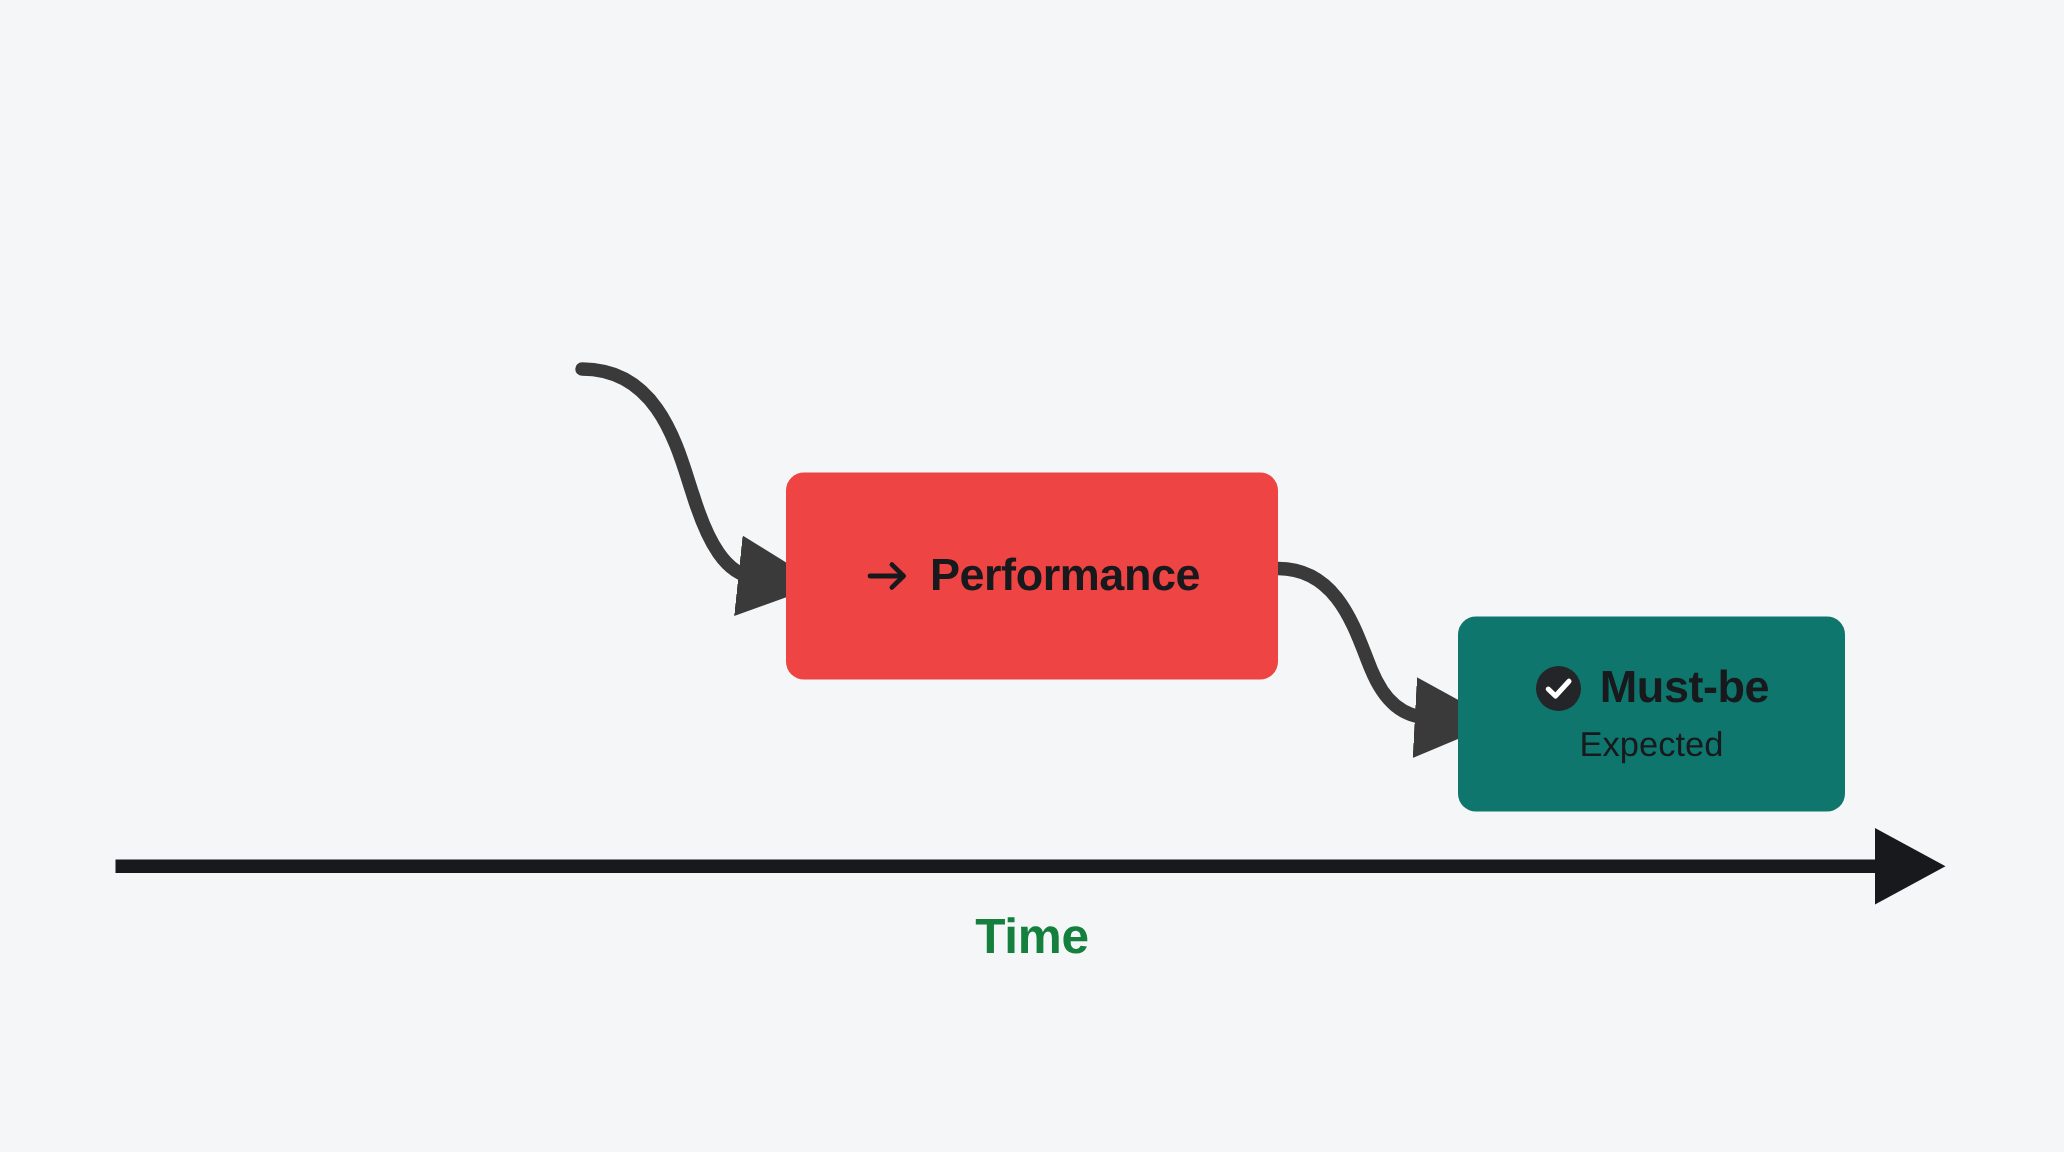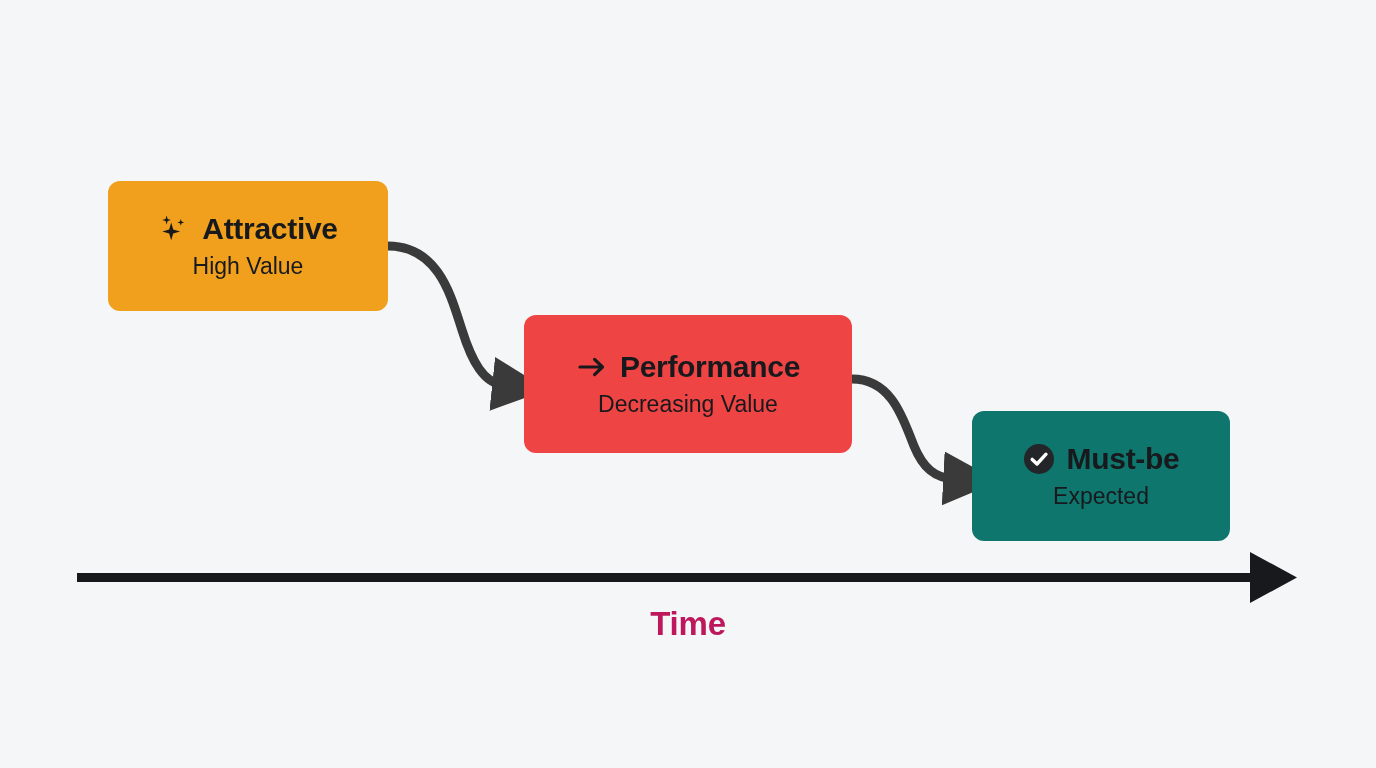--- a/index.html
+++ b/index.html
@@ -86,21 +86,21 @@
     height: 768px;
   }
   #time-label {
     position: absolute;
     left: 0;
     top: 605px;
     width: 1376px;
     text-align: center;
     font-size: 33px;
     font-weight: bold;
-    color: #be185d;
+    color: #15803d;
     letter-spacing: -0.2px;
   }
   #time-label-inner {
     display: inline-block;
     transform: translateX(0px);
   }
 </style>
 </head>
 <body>
 
@@ -111,45 +111,31 @@
       <marker id="arrowhead-curve" markerWidth="7" markerHeight="7" refX="1.2" refY="3" orient="auto" markerUnits="strokeWidth">
         <path d="M0,0 L6.2,3 L0,6 Z" fill="#3a3a3a"></path>
       </marker>
     </defs>
 
     <path d="M 388,246 C 440,246 452,300 462,330 C 472,362 484,383 503,385" fill="none" stroke="#3a3a3a" stroke-width="9" stroke-linecap="round" marker-end="url(#arrowhead-curve)"></path>
 
     <path d="M 852,379 C 893,379 904,422 914,446 C 923,468 935,478 954,479" fill="none" stroke="#3a3a3a" stroke-width="9" stroke-linecap="round" marker-end="url(#arrowhead-curve)"></path>
   </svg>
 
-  <div class="card" id="card-attractive">
-    <div class="card-title-row">
-      <span class="card-icon">
-        <svg width="32" height="32" viewBox="0 0 32 32" xmlns="http://www.w3.org/2000/svg">
-          <path d="M13.2 9.5 L15.2 16.4 L22.1 18.4 L15.2 20.4 L13.2 27.3 L11.2 20.4 L4.3 18.4 L11.2 16.4 Z" fill="#17191c"></path>
-          <path d="M8.6 2.6 L9.6 6.0 L13.0 7.0 L9.6 8.0 L8.6 11.4 L7.6 8.0 L4.2 7.0 L7.6 6.0 Z" fill="#17191c"></path>
-          <path d="M22.8 6.0 L23.6 8.6 L26.2 9.4 L23.6 10.2 L22.8 12.8 L22.0 10.2 L19.4 9.4 L22.0 8.6 Z" fill="#17191c"></path>
-        </svg>
-      </span>
-      <span class="card-title">Attractive</span>
-    </div>
-    <div class="card-sub">High Value</div>
-  </div>
 
   <div class="card" id="card-performance">
     <div class="card-title-row">
       <span class="card-icon">
         <svg width="32" height="32" viewBox="0 0 32 32" xmlns="http://www.w3.org/2000/svg">
           <path d="M4 16 H26" stroke="#17191c" stroke-width="3.2" stroke-linecap="round" fill="none"></path>
           <path d="M18.6 8.4 L26.4 16 L18.6 23.6" stroke="#17191c" stroke-width="3.2" stroke-linecap="round" stroke-linejoin="round" fill="none"></path>
         </svg>
       </span>
       <span class="card-title">Performance</span>
     </div>
-    <div class="card-sub">Decreasing Value</div>
   </div>
 
   <div class="card" id="card-mustbe">
     <div class="card-title-row">
       <span class="card-icon">
         <svg width="32" height="32" viewBox="0 0 32 32" xmlns="http://www.w3.org/2000/svg">
           <circle cx="16" cy="16" r="15" fill="#232528"></circle>
           <path d="M9.2 16.4 L14.0 21.0 L23.0 11.2" stroke="#ffffff" stroke-width="3.4" stroke-linecap="round" stroke-linejoin="round" fill="none"></path>
         </svg>
       </span>

